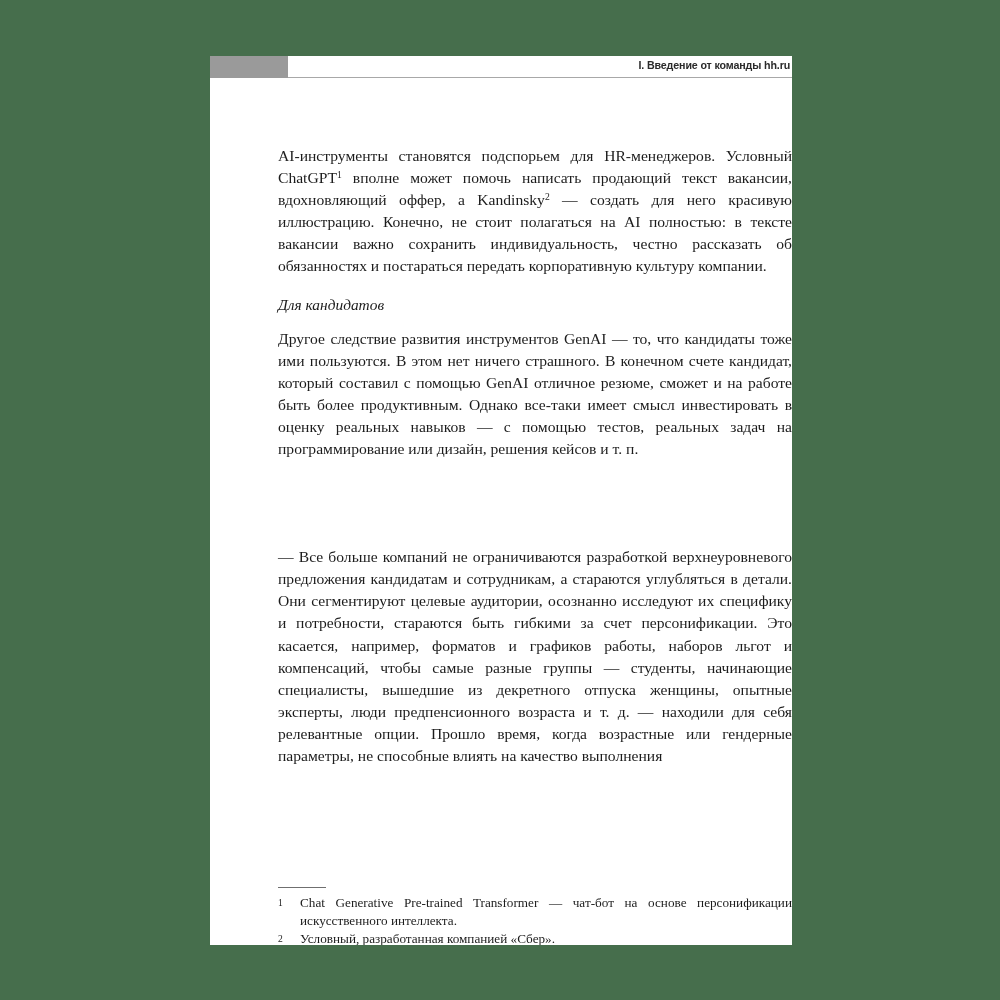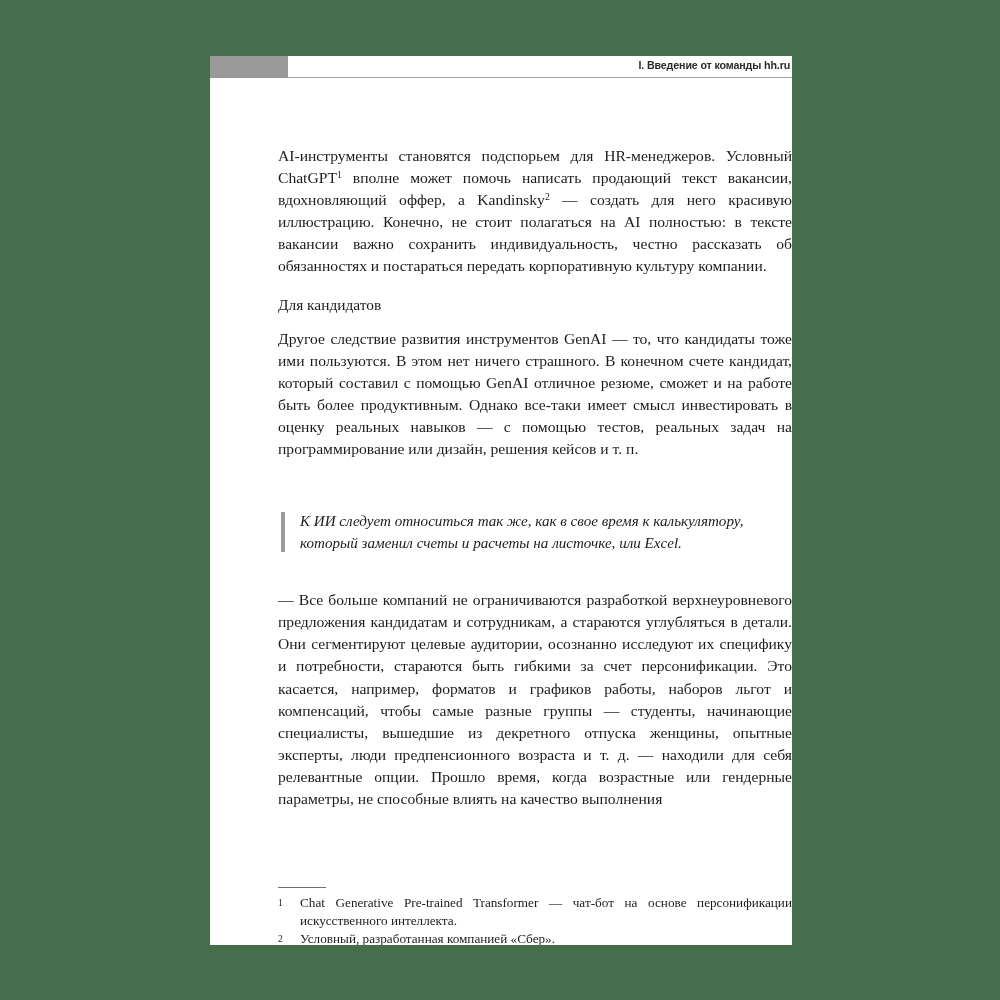--- a/index.html
+++ b/index.html
@@ -100,20 +100,21 @@
   }
 
   .gap-sm { height: 13px; }
   .gap-md { height: 16px; }
   .gap-lg { height: 22px; }
 
   h3.sub {
     margin: 0;
     font-size: 15.4px;
     line-height: 21px;
+    font-style: italic;
     font-weight: normal;
     color: #1c1c1c;
   }
 
   blockquote.quote {
     margin: 0;
     padding: 0 0 0 22px;
     position: relative;
     font-style: italic;
     font-size: 15.1px;
@@ -198,21 +199,20 @@
       <p class="body-par">Другое следствие развития инструментов GenAI — то, что кандидаты тоже ими пользуются. В этом нет ничего страшного. В конечном счете кандидат, который составил с помощью GenAI отличное резюме, сможет и на работе быть более продуктивным. Однако все-таки имеет смысл инвестировать в оценку реальных навыков — с помощью тестов, реальных задач на программирование или дизайн, решения кейсов и т. п.</p>
 
       <div class="gap-md"></div>
 
 
       <div class="gap-sm"></div>
 
 
       <div class="gap-lg"></div>
 
-      <blockquote class="quote">К ИИ следует относиться так же, как в свое время к калькулятору, который заменил счеты и расчеты на листочке, или Excel.</blockquote>
 
       <div class="gap-lg"></div>
 
 
       <div class="gap-sm"></div>
 
       <p class="body-par">— Все больше компаний не ограничиваются разработкой верхнеуровневого предложения кандидатам и сотрудникам, а стараются углубляться в детали. Они сегментируют целевые аудитории, осознанно  исследуют их специфику и потребности, стараются быть гибкими за счет персонификации. Это касается, например, форматов и графиков работы, наборов льгот и компенсаций, чтобы самые разные группы — студенты, начинающие специалисты, вышедшие из декретного отпуска женщины, опытные эксперты, люди предпенсионного возраста и т. д. — находили для себя релевантные опции. Прошло время, когда возрастные или гендерные параметры, не способные влиять на качество выполнения</p>
 
     </div>
 

